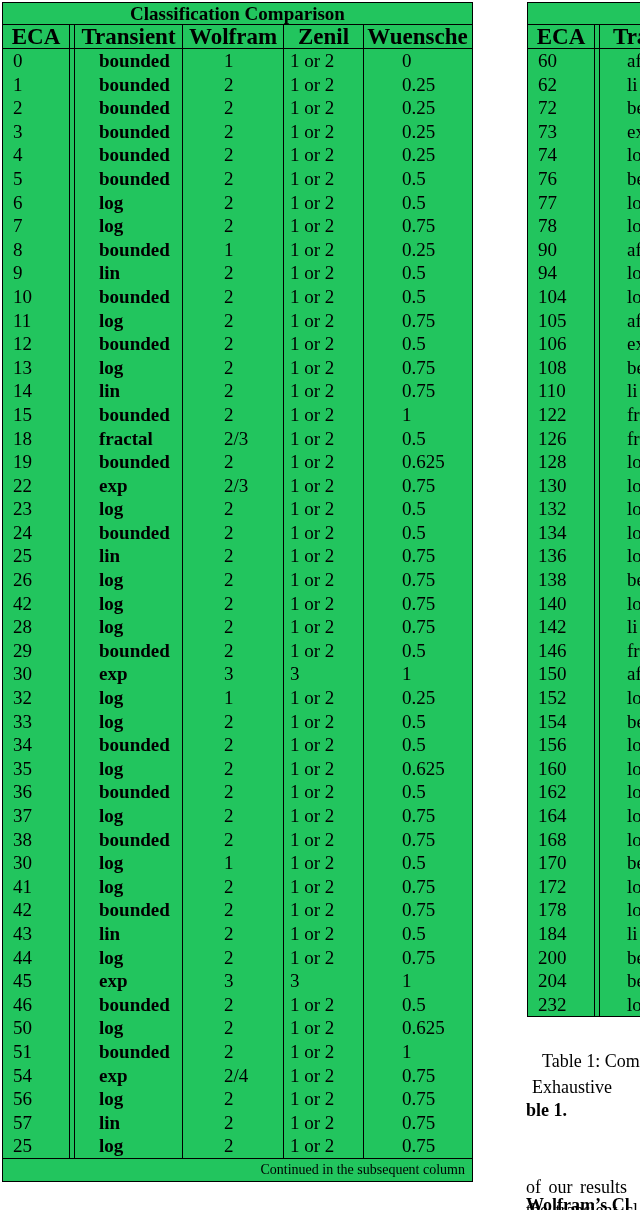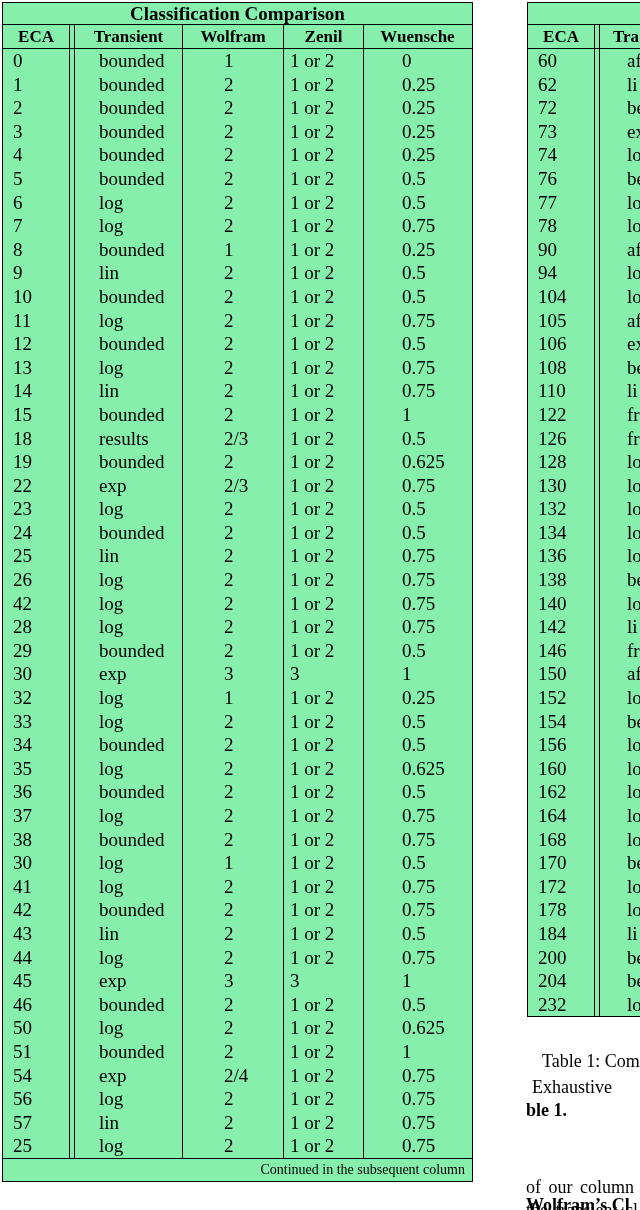--- a/index.html
+++ b/index.html
@@ -8,51 +8,51 @@
     width:640px;height:1210px;
     background:#ffffff;
     overflow:hidden;
     font-family:"Liberation Serif", serif;
     color:#000;
   }
   .tbl{
     position:absolute;
     box-sizing:border-box;
     border:1.5px solid #000;
-    background:#86efac;
+    background:#22c55e;
   }
   .left-tbl{left:2px;top:2px;width:471px;}
   .right-tbl{left:527px;top:2px;width:330px;}
   .title-row{
     height:21px;line-height:21px;
     border-bottom:1.5px solid #000;
     font-weight:bold;font-size:19px;text-align:center;
     overflow:hidden;white-space:nowrap;
   }
   .header-row{
     display:flex;height:23px;line-height:23px;
     border-bottom:1.5px solid #000;
-    font-weight:bold;font-size:17px;
+    font-weight:bold;font-size:23px;
   }
   .data-row{
     display:flex;height:23.6px;line-height:23.6px;
     font-size:19px;
   }
   .c{box-sizing:border-box;overflow:hidden;white-space:nowrap;flex:none;}
   .c-eca{width:66px;}
   .c-dbl{width:6px;border-left:1.5px solid #000;border-right:1.5px solid #000;}
   .c-tr {width:108px;border-right:1.5px solid #000;}
   .c-wf {width:101px;border-right:1.5px solid #000;}
   .c-zn {width:80px;border-right:1.5px solid #000;}
   .c-wu {width:107px;}
   .c-tr2{width:215px;}
   .header-row .hc{text-align:center;}
   .header-row .c-tr2{text-align:left;padding-left:13px;}
   .data-row .c-eca{padding-left:10px;}
-  .data-row .c-tr {padding-left:24px;}
+  .data-row .c-tr {padding-left:24px;font-weight:bold;}
   .data-row .c-wf {padding-left:41px;}
   .data-row .c-zn {padding-left:6px;}
   .data-row .c-wu {padding-left:38px;}
   .data-row .c-tr2{padding-left:27px;}
   .footer-row{
     height:22px;line-height:22px;
     border-top:1.5px solid #000;
     font-size:14px;text-align:right;padding-right:7px;
     overflow:hidden;white-space:nowrap;
   }
@@ -219,21 +219,21 @@
         <div class="c c-dbl"></div>
         <div class="c c-tr">bounded</div>
         <div class="c c-wf">2</div>
         <div class="c c-zn">1 or 2</div>
         <div class="c c-wu">1</div>
       </div>
 
       <div class="data-row">
         <div class="c c-eca">18</div>
         <div class="c c-dbl"></div>
-        <div class="c c-tr">results</div>
+        <div class="c c-tr">fractal</div>
         <div class="c c-wf">2/3</div>
         <div class="c c-zn">1 or 2</div>
         <div class="c c-wu">0.5</div>
       </div>
 
       <div class="data-row">
         <div class="c c-eca">19</div>
         <div class="c c-dbl"></div>
         <div class="c c-tr">bounded</div>
         <div class="c c-wf">2</div>
@@ -759,14 +759,14 @@
         <div class="c c-dbl"></div>
         <div class="c c-tr2">lo</div>
       </div>
     </div>
 </div>
 
 <div class="frag" style="left:542px;top:1050px;">Table 1: Com</div>
 <div class="frag" style="left:532px;top:1076px;">Exhaustive</div>
 <div class="frag" style="left:526px;top:1099px;font-weight:bold;">ble 1.</div>
 <div class="frag bold" style="left:526px;top:1194px;">Wolfram’s Cl</div>
-<div class="frag spaced" style="left:526px;top:1176px;">of our column</div>
+<div class="frag spaced" style="left:526px;top:1176px;">of our results</div>
 <div class="frag spaced" style="left:526px;top:1199px;">the transient cl</div>
 
 </body></html>

